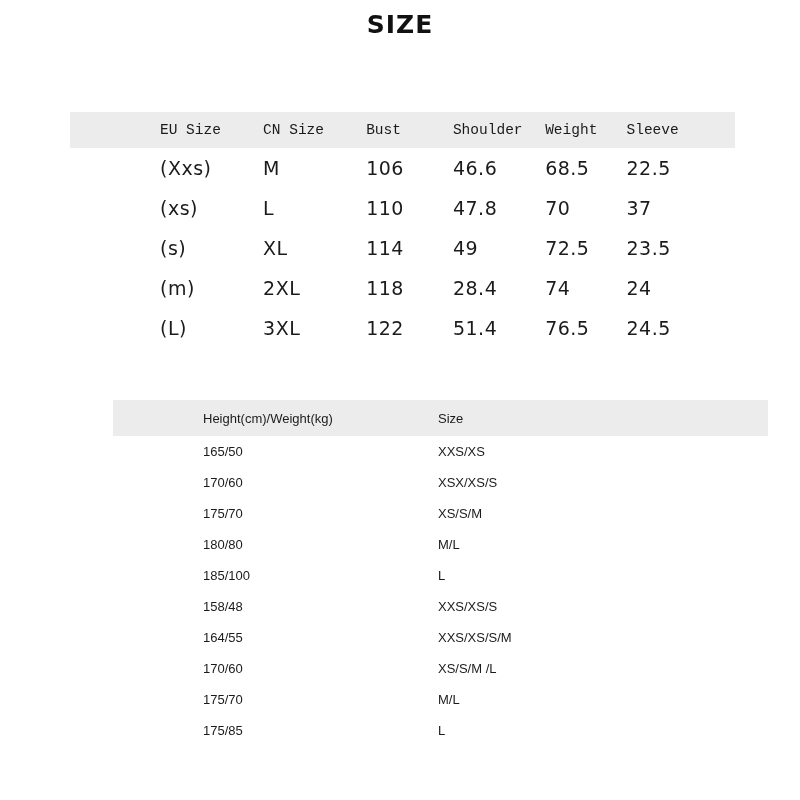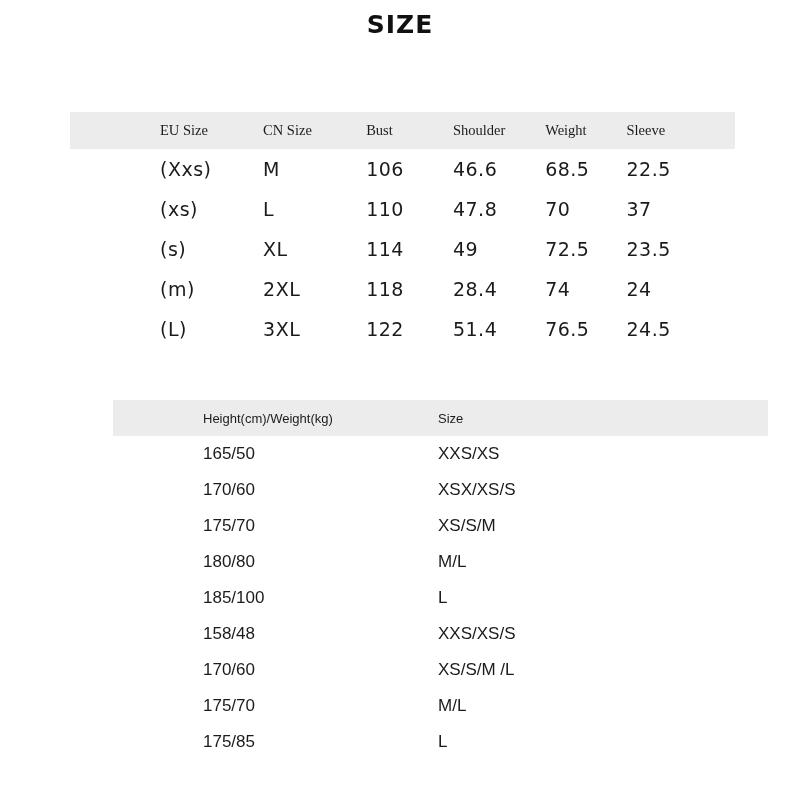--- a/index.html
+++ b/index.html
@@ -42,21 +42,21 @@
   table.size-table thead tr {
     background: #ececec;
   }
   table.size-table thead th {
     text-align: left;
     font-weight: normal;
     font-size: 14.5px;
     color: #1b1b1b;
     padding: 10px 0 10px 0;
     height: 16px;
-    font-family: Liberation Serif, serif;
+    font-family: Liberation Mono, monospace;
   }
   table.size-table tbody td {
     font-size: 19px;
     color: #1b1b1b;
     padding: 9px 0 9px 0;
     height: 18px;
     font-family: "DejaVu Sans", sans-serif;
     letter-spacing: 0.5px;
   }
   .c1 { width: 88px; padding-left: 90px !important; }
@@ -86,21 +86,21 @@
   table.rec-table thead th {
     text-align: left;
     font-weight: normal;
     font-size: 13px;
     color: #1b1b1b;
     padding: 10px 0;
     height: 16px;
     font-family: "Liberation Sans", sans-serif;
   }
   table.rec-table tbody td {
-    font-size: 17px;
+    font-size: 13px;
     color: #1b1b1b;
     padding: 8px 0 8px 0;
     height: 14px;
     font-family: "Liberation Sans", sans-serif;
   }
   .r1 { width: 235px; padding-left: 90px !important; }
   .r2 { width: 330px; }
   .r2-h { padding-left: 0 !important; }
 </style>
 </head>
@@ -192,20 +192,24 @@
       </tr>
       <tr>
         <td class="r1">185/100</td>
         <td class="r2">L</td>
       </tr>
       <tr>
         <td class="r1">158/48</td>
         <td class="r2">XXS/XS/S</td>
       </tr>
       <tr>
+        <td class="r1">164/55</td>
+        <td class="r2">XXS/XS/S/M</td>
+      </tr>
+      <tr>
         <td class="r1">170/60</td>
         <td class="r2">XS/S/M /L</td>
       </tr>
       <tr>
         <td class="r1">175/70</td>
         <td class="r2">M/L</td>
       </tr>
       <tr>
         <td class="r1">175/85</td>
         <td class="r2">L</td>

